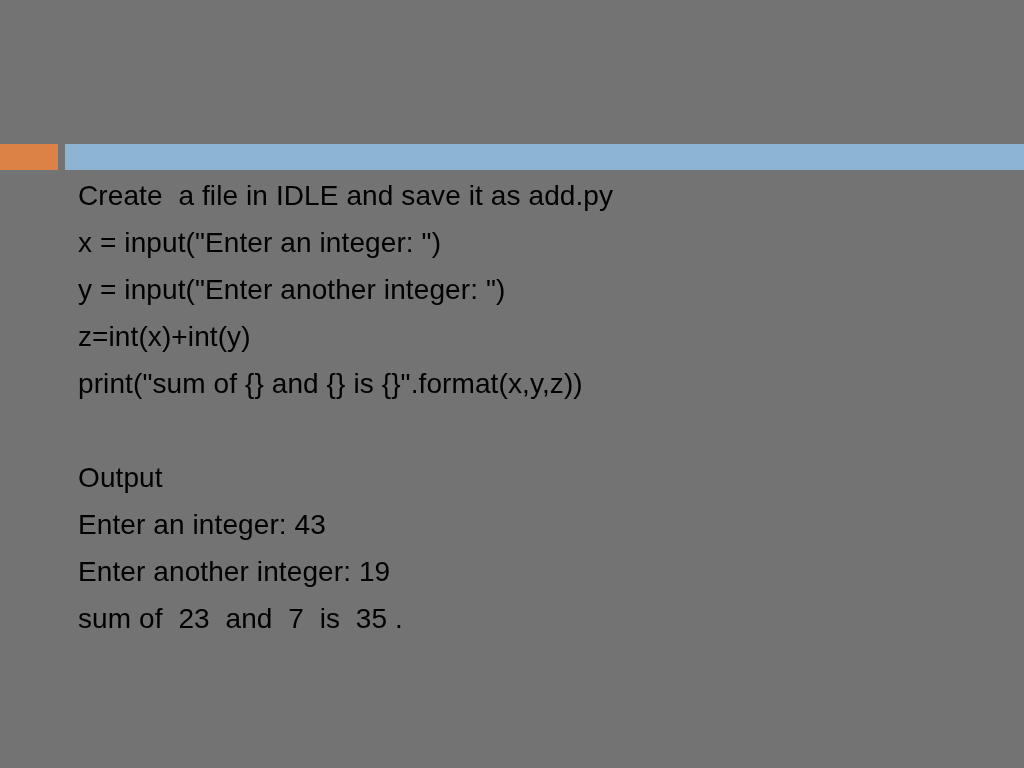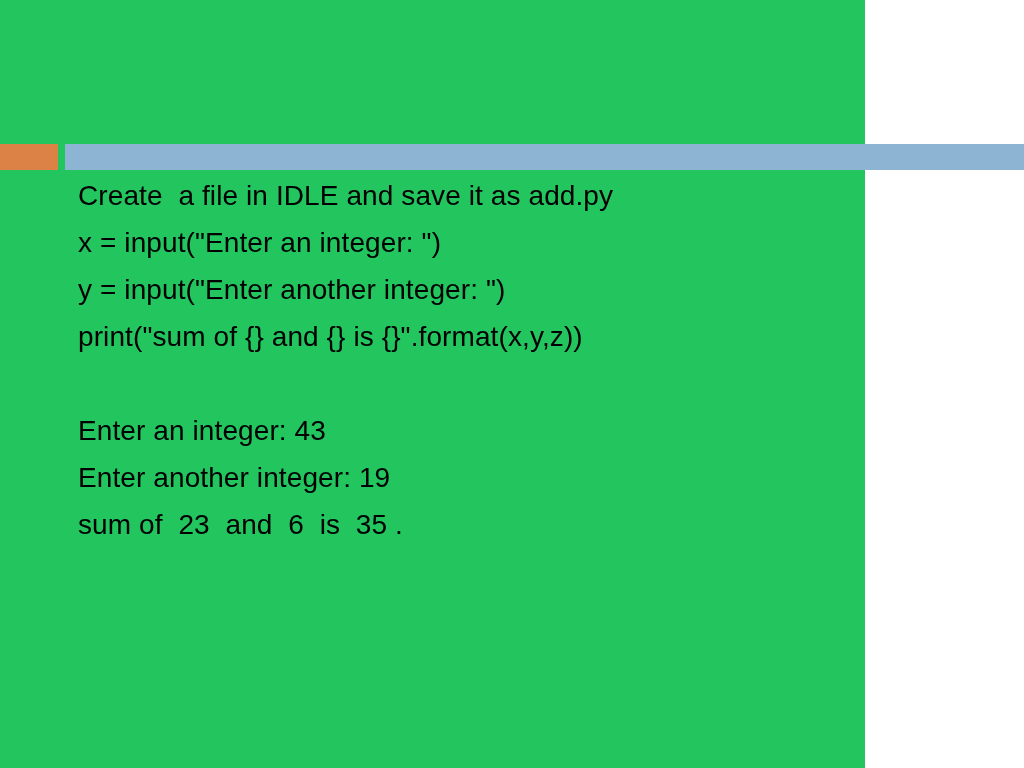--- a/index.html
+++ b/index.html
@@ -8,23 +8,23 @@
   }
   body {
     width: 1024px;
     height: 768px;
     background: #ffffff;
     font-family: "Liberation Sans", sans-serif;
     overflow: hidden;
   }
   .slide {
     position: relative;
-    width: 865px;
+    width: 1024px;
     height: 768px;
-    background: #22c55e;
+    background: #737373;
   }
   
   .bar-row {
     position: absolute;
     left: 0;
     top: 144px;
     width: 1024px;
     height: 26px;
   }
   .bar-orange {
@@ -75,20 +75,22 @@
 
   <div class="bar-row">
     <div class="bar-orange"></div>
     <div class="bar-blue"></div>
   </div>
 
   <div class="body-block">
     <div class="line">Create  a file in IDLE and save it as add.py</div>
     <div class="line code">x = input("Enter an integer: ")</div>
     <div class="line code">y = input("Enter another integer: ")</div>
+    <div class="line code">z=int(x)+int(y)</div>
     <div class="line code">print("sum of {} and {} is {}".format(x,y,z))</div>
     <div class="line blank"></div>
+    <div class="line output-head">Output</div>
     <div class="line">Enter an integer: 43</div>
     <div class="line">Enter another integer: 19</div>
-    <div class="line">sum of  23  and  6  is  35 .</div>
+    <div class="line">sum of  23  and  7  is  35 .</div>
   </div>
 
 </div>
 
 </body></html>

